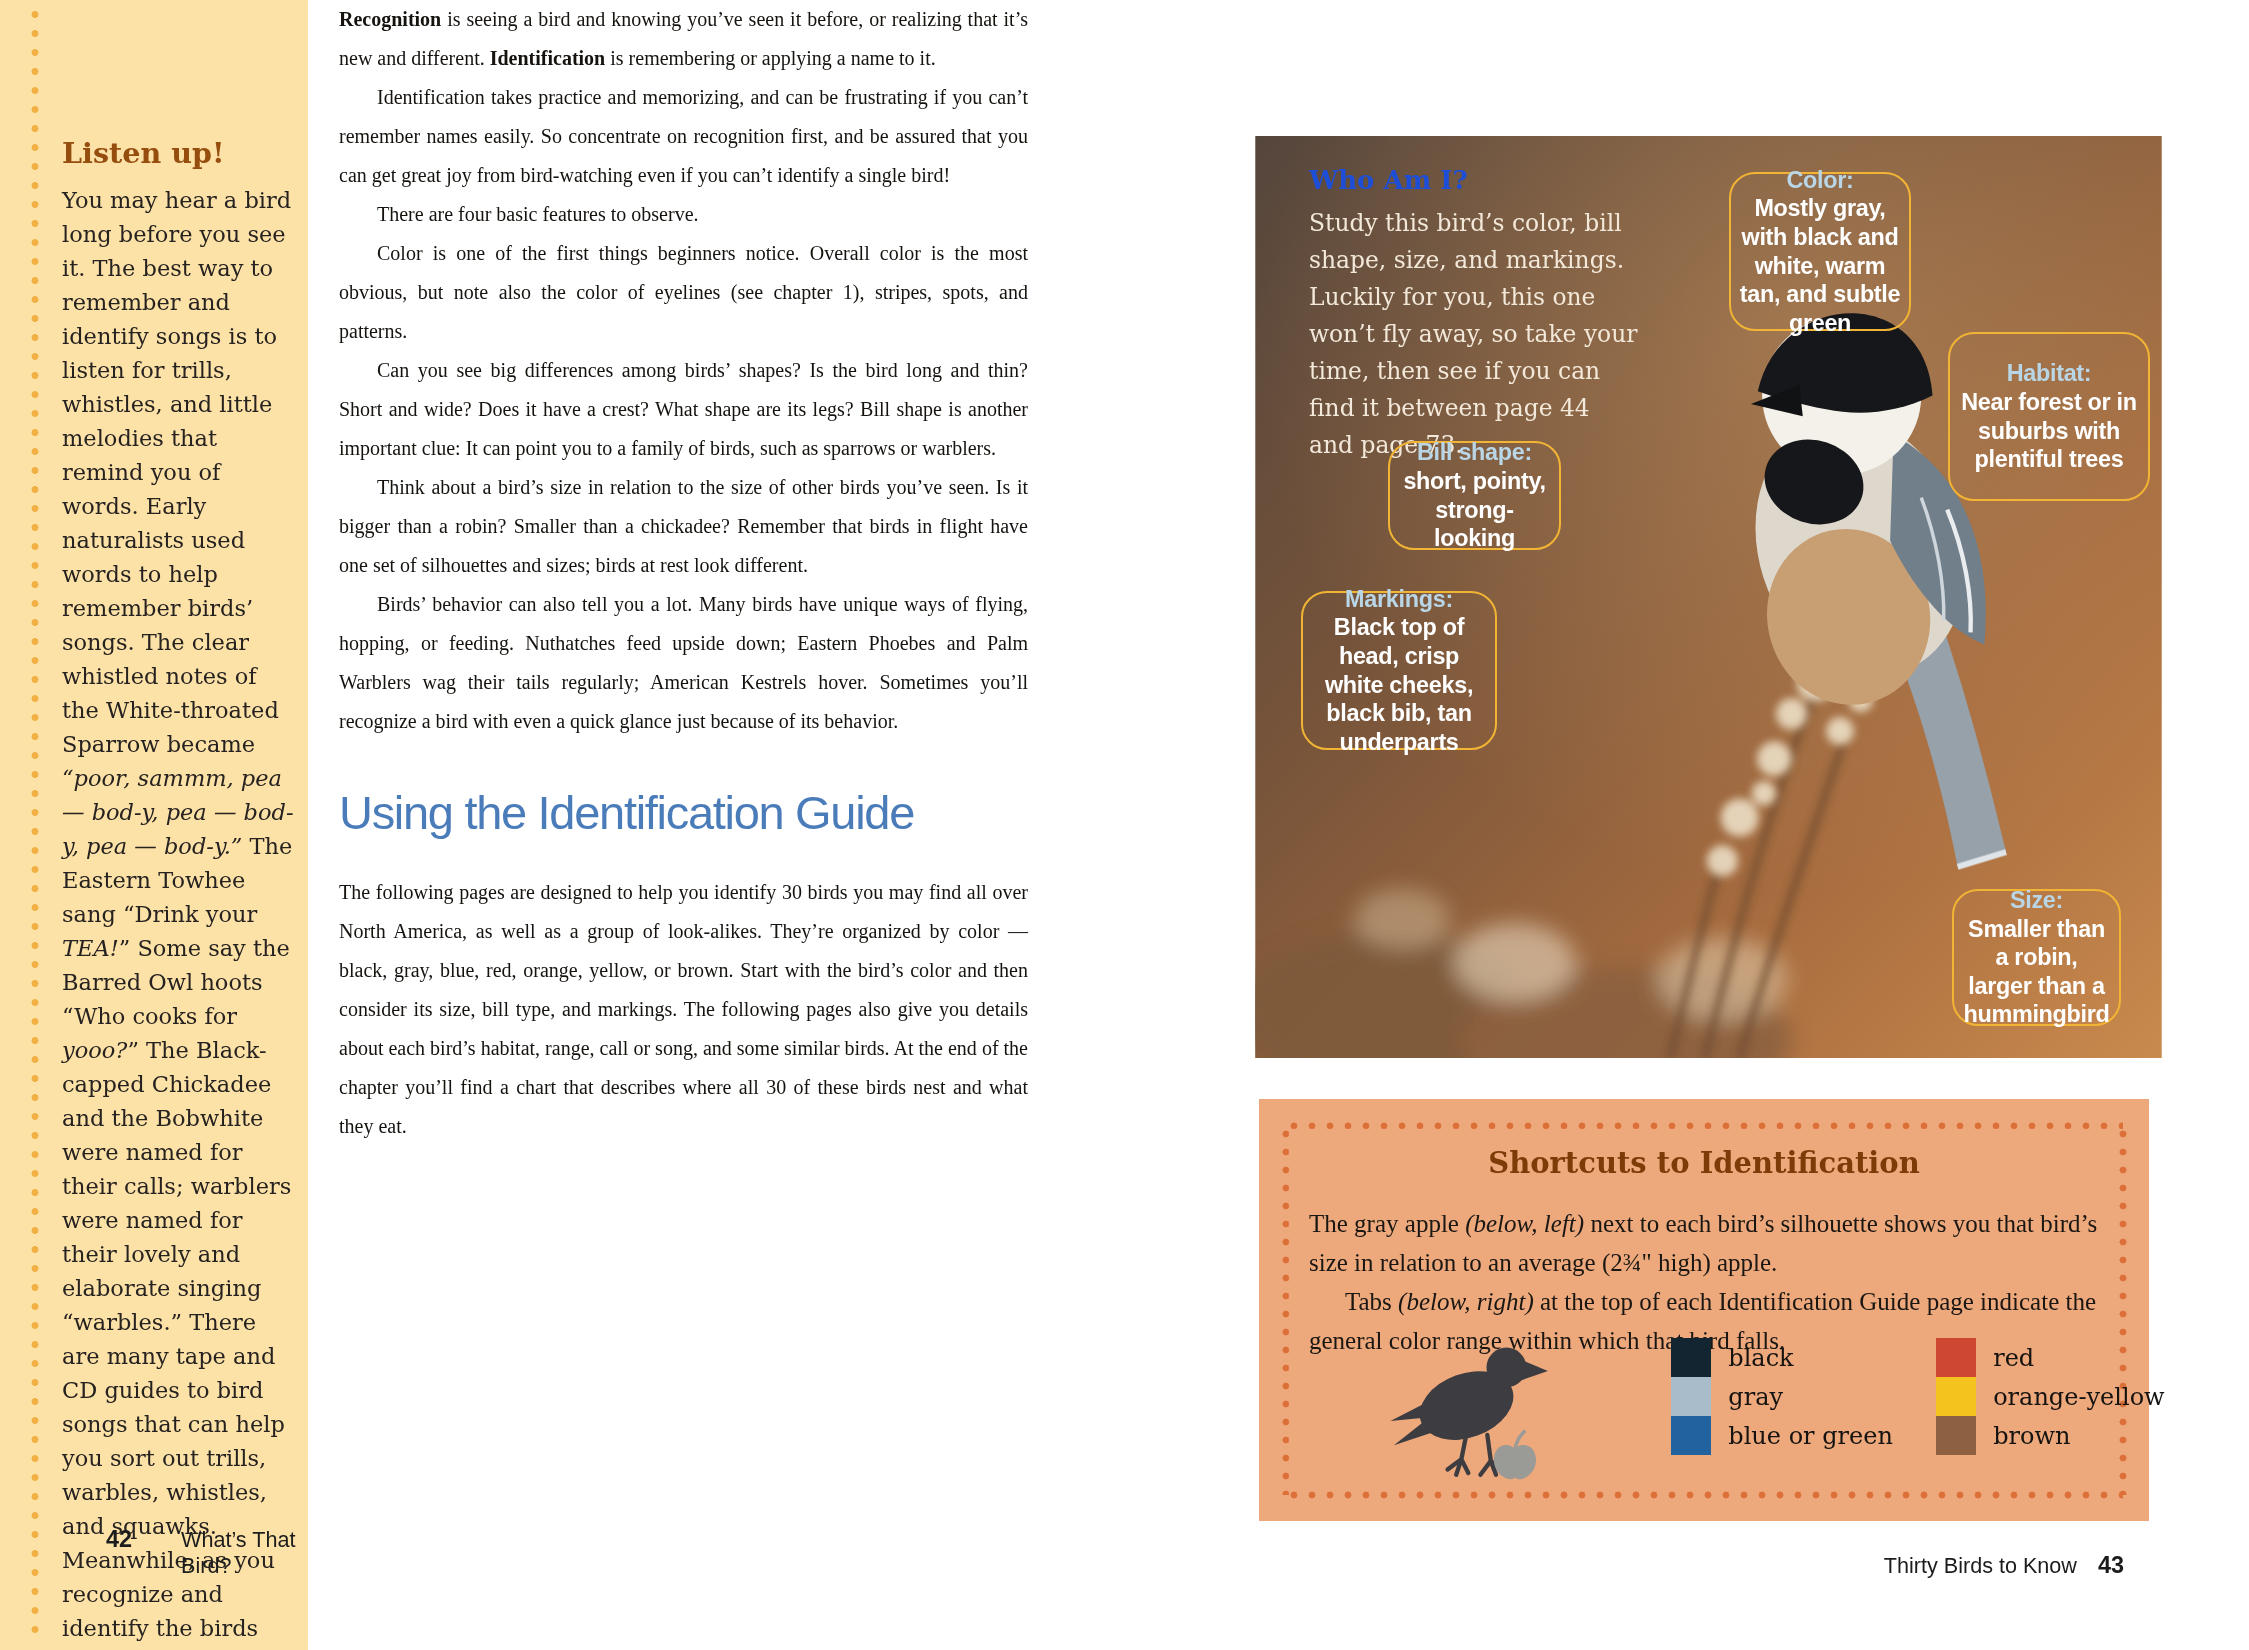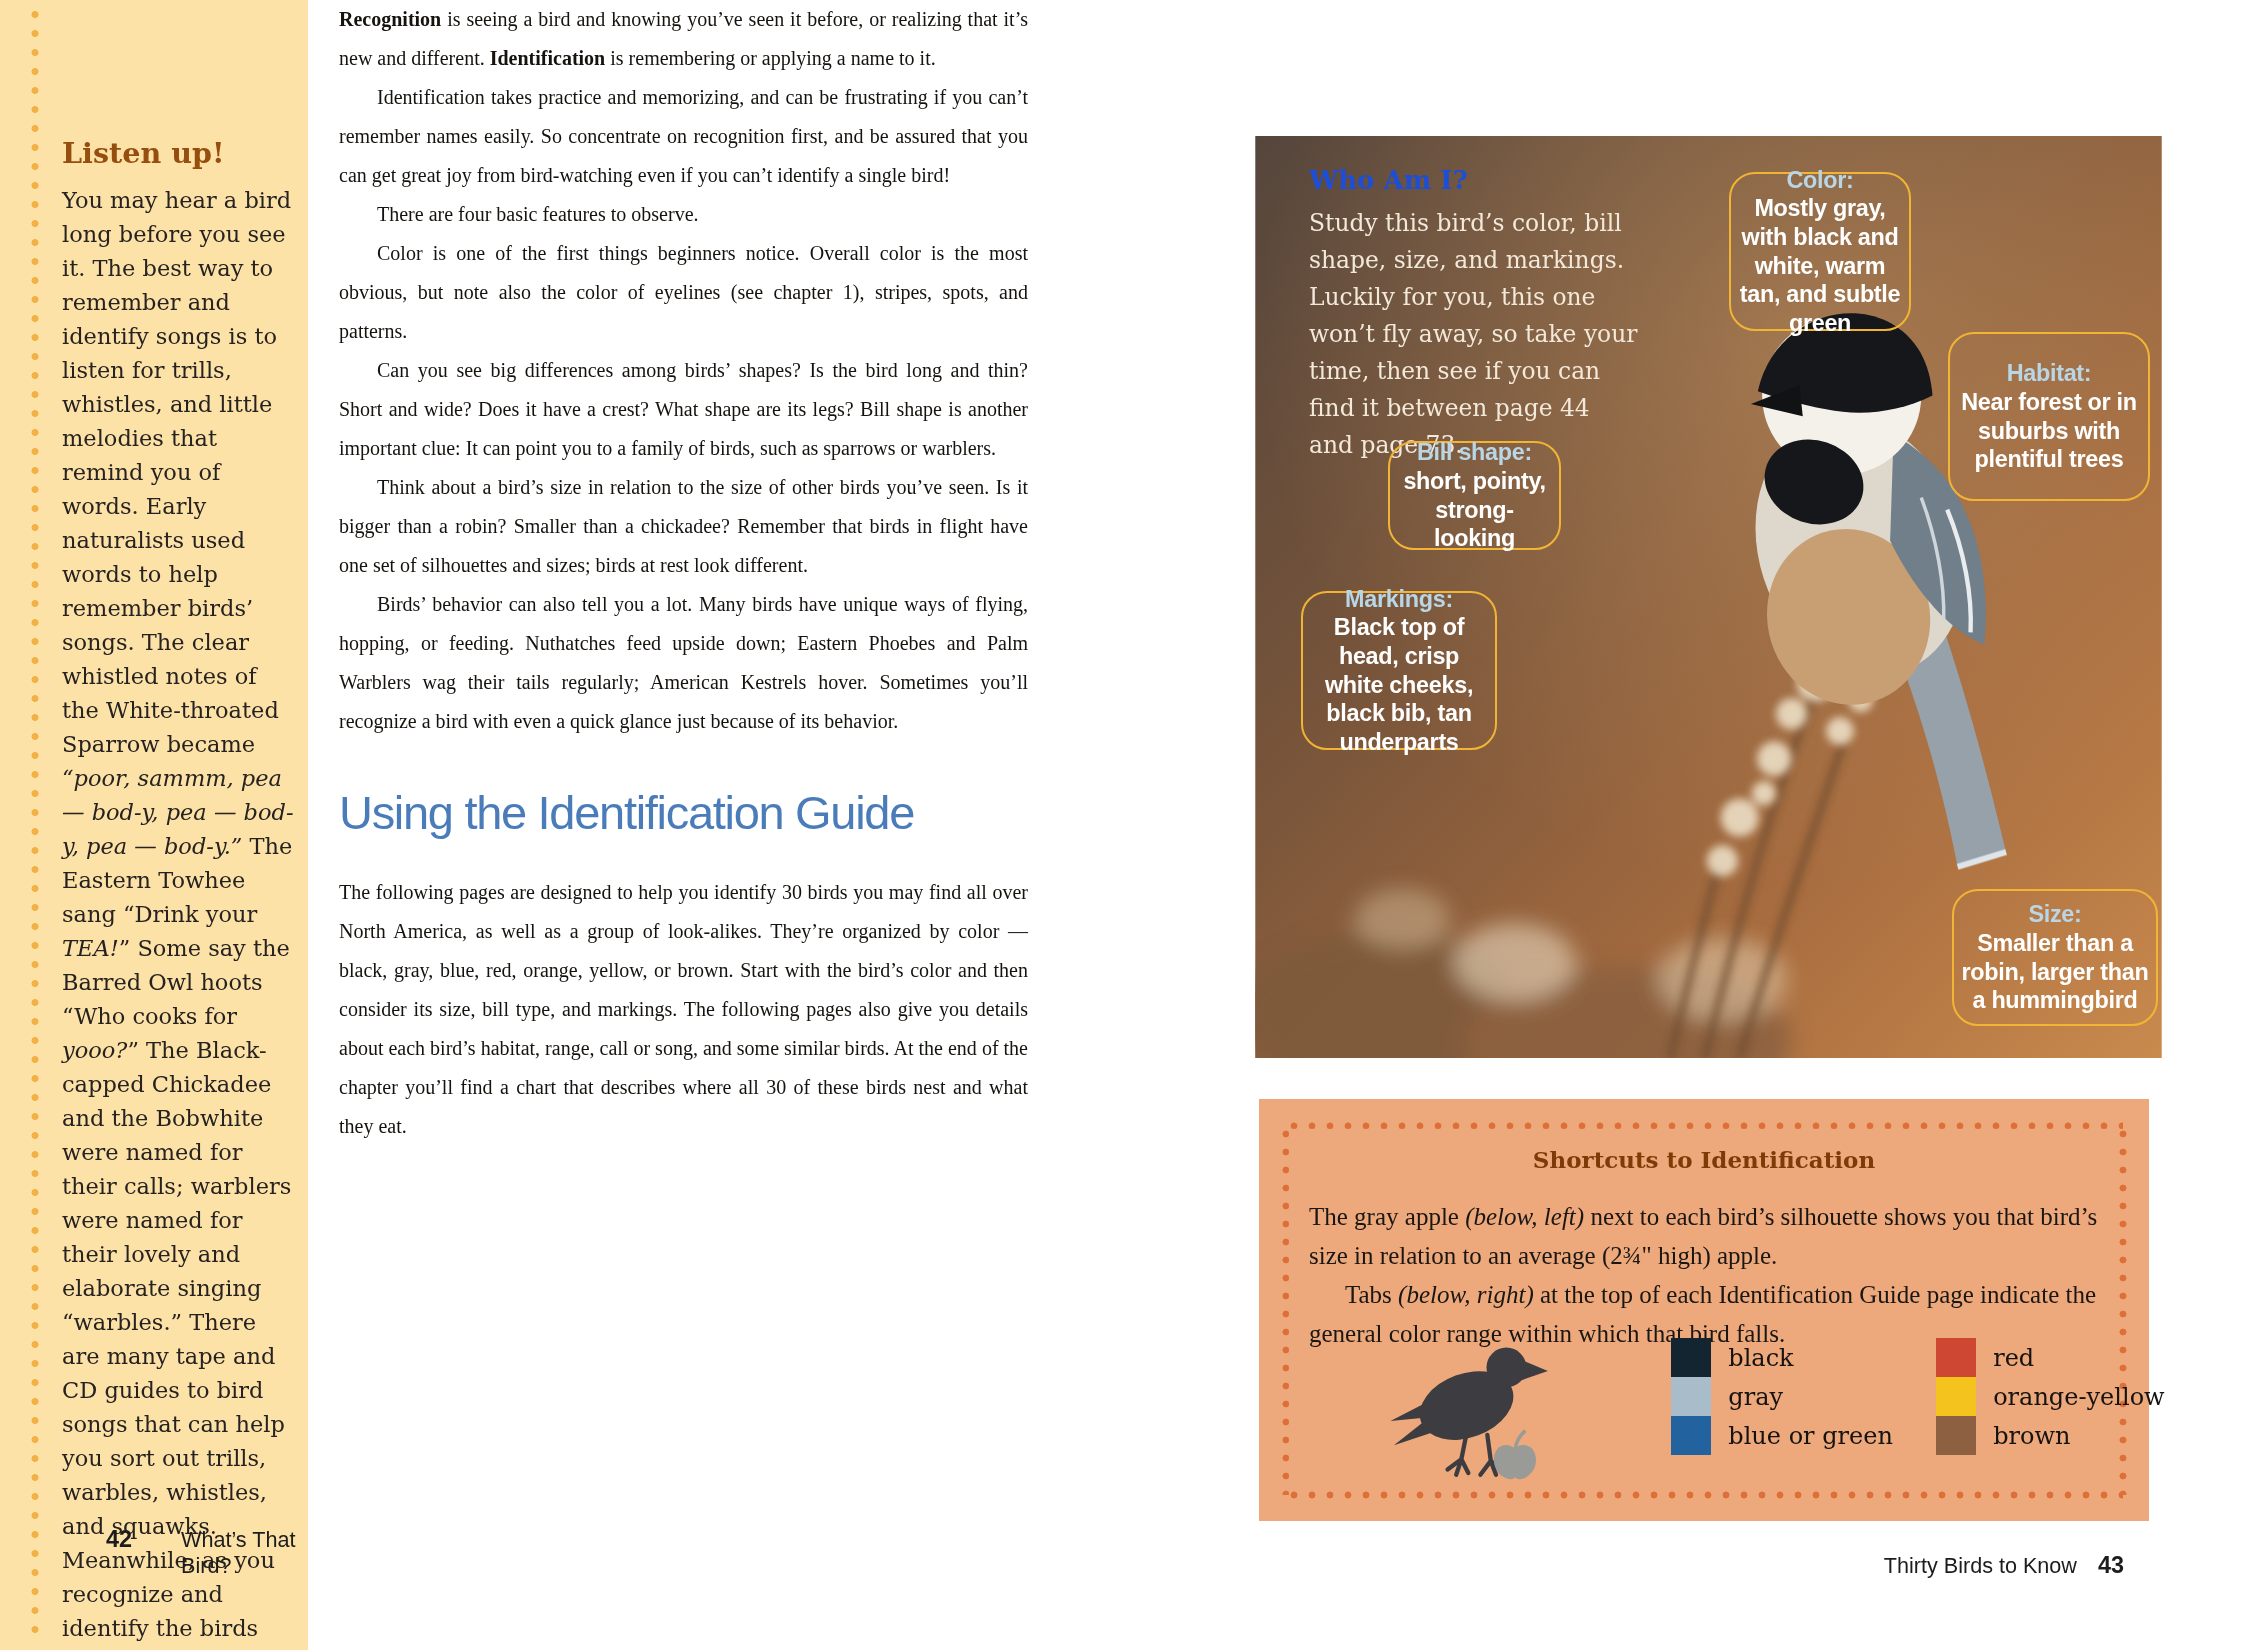--- a/index.html
+++ b/index.html
@@ -37,33 +37,33 @@
   .whoami p{margin:0;font-family:"DejaVu Serif",serif;font-size:23.4px;line-height:37px;color:#f3e9da;}
   .callout{position:absolute;border:2.6px solid #f2b435;border-radius:26px;box-sizing:border-box;
            display:flex;flex-direction:column;justify-content:center;text-align:center;
            font-family:"Liberation Sans",sans-serif;font-weight:700;font-size:23.4px;
            line-height:28.6px;letter-spacing:-0.3px;color:#ffffff;padding:10.4px 7px;margin-left:8px;}
   .callout .cl{color:#b9d6e6;display:block;}
   .c-color   {left:466px;top:36px;width:182px;height:159px;}
   .c-habitat {left:685px;top:196px;width:202px;height:169px;}
   .c-bill    {left:125px;top:305px;width:173px;height:109px;}
   .c-markings{left:38px;top:455px;width:196px;height:159px;}
-  .c-size    {left:689px;top:753px;width:206px;height:137px;}
+  .c-size    {left:689px;top:753px;width:169px;height:137px;}
 
   
   .shortcuts{position:absolute;left:1259px;top:1099px;width:890px;height:422px;
              background:#eda87c;box-sizing:border-box;}
   .dh,.dv{position:absolute;pointer-events:none;}
   .dh{left:26px;right:26px;height:7.8px;background-image:radial-gradient(circle,#dd7038 3.1px,rgba(221,112,56,0) 3.7px);
       background-size:18px 7.8px;background-repeat:repeat-x;}
   .dv{top:26px;bottom:26px;width:7.8px;background-image:radial-gradient(circle,#dd7038 3.1px,rgba(221,112,56,0) 3.7px);
       background-size:7.8px 18px;background-repeat:repeat-y;}
   .dh.t{top:22.5px}.dh.b{bottom:22.5px}.dv.l{left:22.5px}.dv.r{right:22.5px}
   .shortcuts h3{margin:47px 0 24px;text-align:center;font-family:"DejaVu Serif",serif;
-                font-weight:700;font-size:23px;color:#7d3b08;}
+                font-weight:700;font-size:29px;color:#7d3b08;}
   .shortcuts p{margin:0 50px;font-size:25px;line-height:39px;color:#1a1713;}
   .shortcuts p.ind{text-indent:36px;}
   .legend{position:absolute;left:128px;top:239px;display:flex;align-items:flex-start;}
   .legend svg{display:block;}
   .lcol{display:flex;flex-direction:column;}
   .lcol.first{margin-left:111px;min-width:209px;}
   .lcol.second{margin-left:43px;}
   .lrow{display:flex;align-items:center;height:39px;}
   .sw{width:40px;height:39px;flex:0 0 40px;}
   .lab{margin-left:17.3px;font-family:"DejaVu Serif",serif;font-size:24px;color:#151310;white-space:nowrap;}

